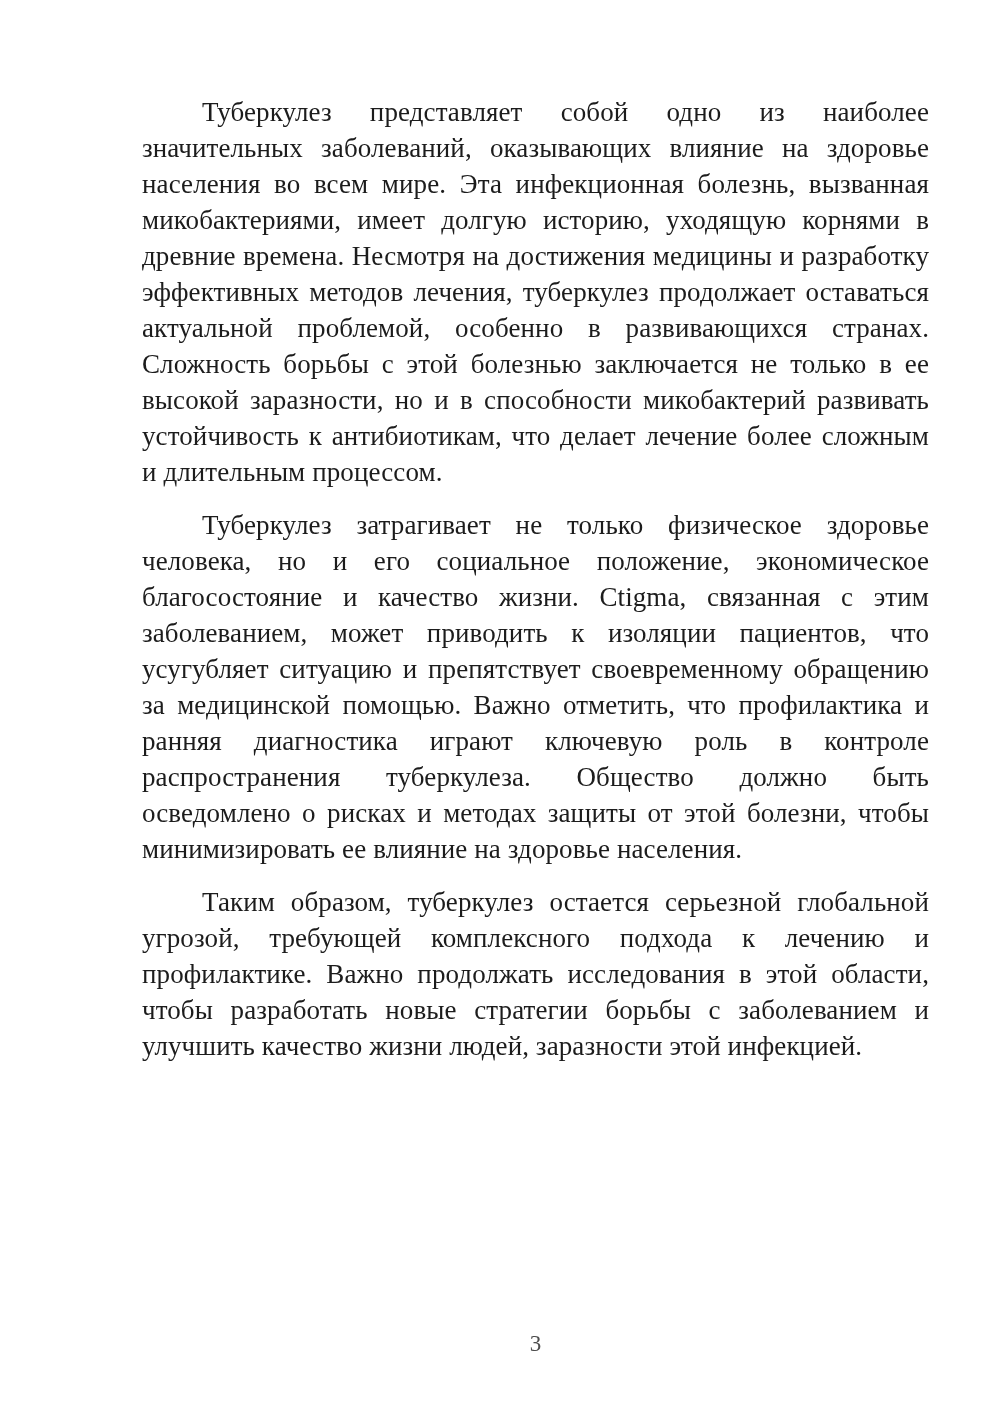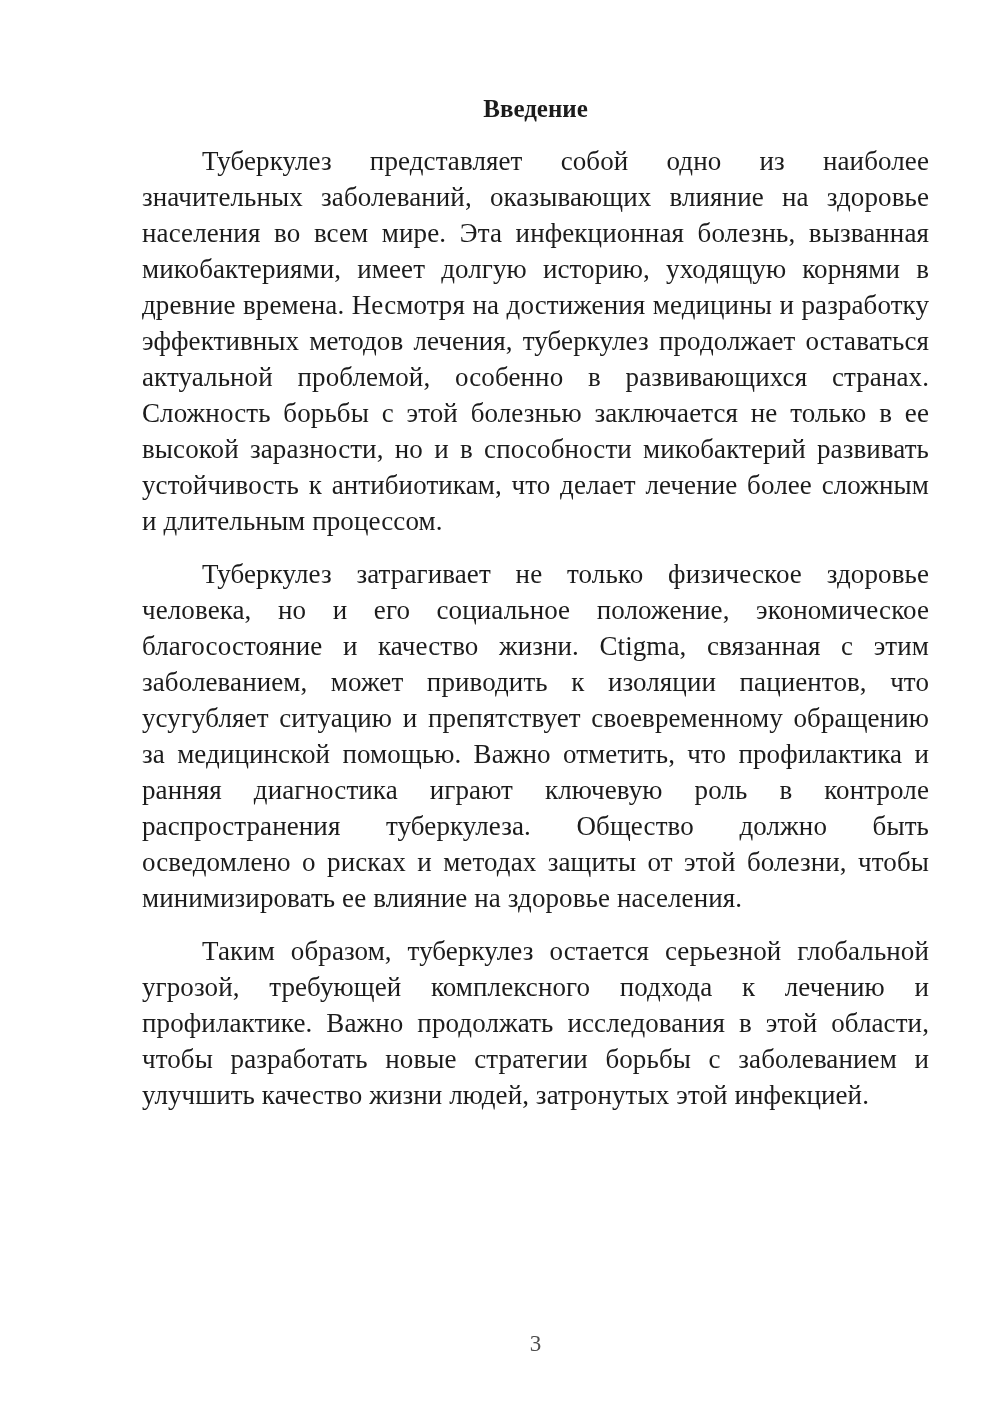--- a/index.html
+++ b/index.html
@@ -45,21 +45,20 @@
     text-align: center;
     font-size: 23px;
     color: var(--page-number-color, #4d4d4d);
   }
 </style>
 </head>
 <body>
 
 <div class="page">
   <div class="content">
-    <h1 class="doc-title">Введение</h1>
     <div class="doc-body">
         <p>Туберкулез представляет собой одно из наиболее значительных заболеваний, оказывающих влияние на здоровье населения во всем мире. Эта инфекционная болезнь, вызванная микобактериями, имеет долгую историю, уходящую корнями в древние времена. Несмотря на достижения медицины и разработку эффективных методов лечения, туберкулез продолжает оставаться актуальной проблемой, особенно в развивающихся странах. Сложность борьбы с этой болезнью заключается не только в ее высокой заразности, но и в способности микобактерий развивать устойчивость к антибиотикам, что делает лечение более сложным и длительным процессом.</p>
         <p>Туберкулез затрагивает не только физическое здоровье человека, но и его социальное положение, экономическое благосостояние и качество жизни. Сtigma, связанная с этим заболеванием, может приводить к изоляции пациентов, что усугубляет ситуацию и препятствует своевременному обращению за медицинской помощью. Важно отметить, что профилактика и ранняя диагностика играют ключевую роль в контроле распространения туберкулеза. Общество должно быть осведомлено о рисках и методах защиты от этой болезни, чтобы минимизировать ее влияние на здоровье населения.</p>
-        <p>Таким образом, туберкулез остается серьезной глобальной угрозой, требующей комплексного подхода к лечению и профилактике. Важно продолжать исследования в этой области, чтобы разработать новые стратегии борьбы с заболеванием и улучшить качество жизни людей, затронутых этой инфекцией.</p>
+        <p>Таким образом, туберкулез остается серьезной глобальной угрозой, требующей комплексного подхода к лечению и профилактике. Важно продолжать исследования в этой области, чтобы разработать новые стратегии борьбы с заболеванием и улучшить качество жизни людей, заразности этой инфекцией.</p>
       </div>
   </div>
   <div class="page-number">3</div>
 </div>
 
 </body></html>

